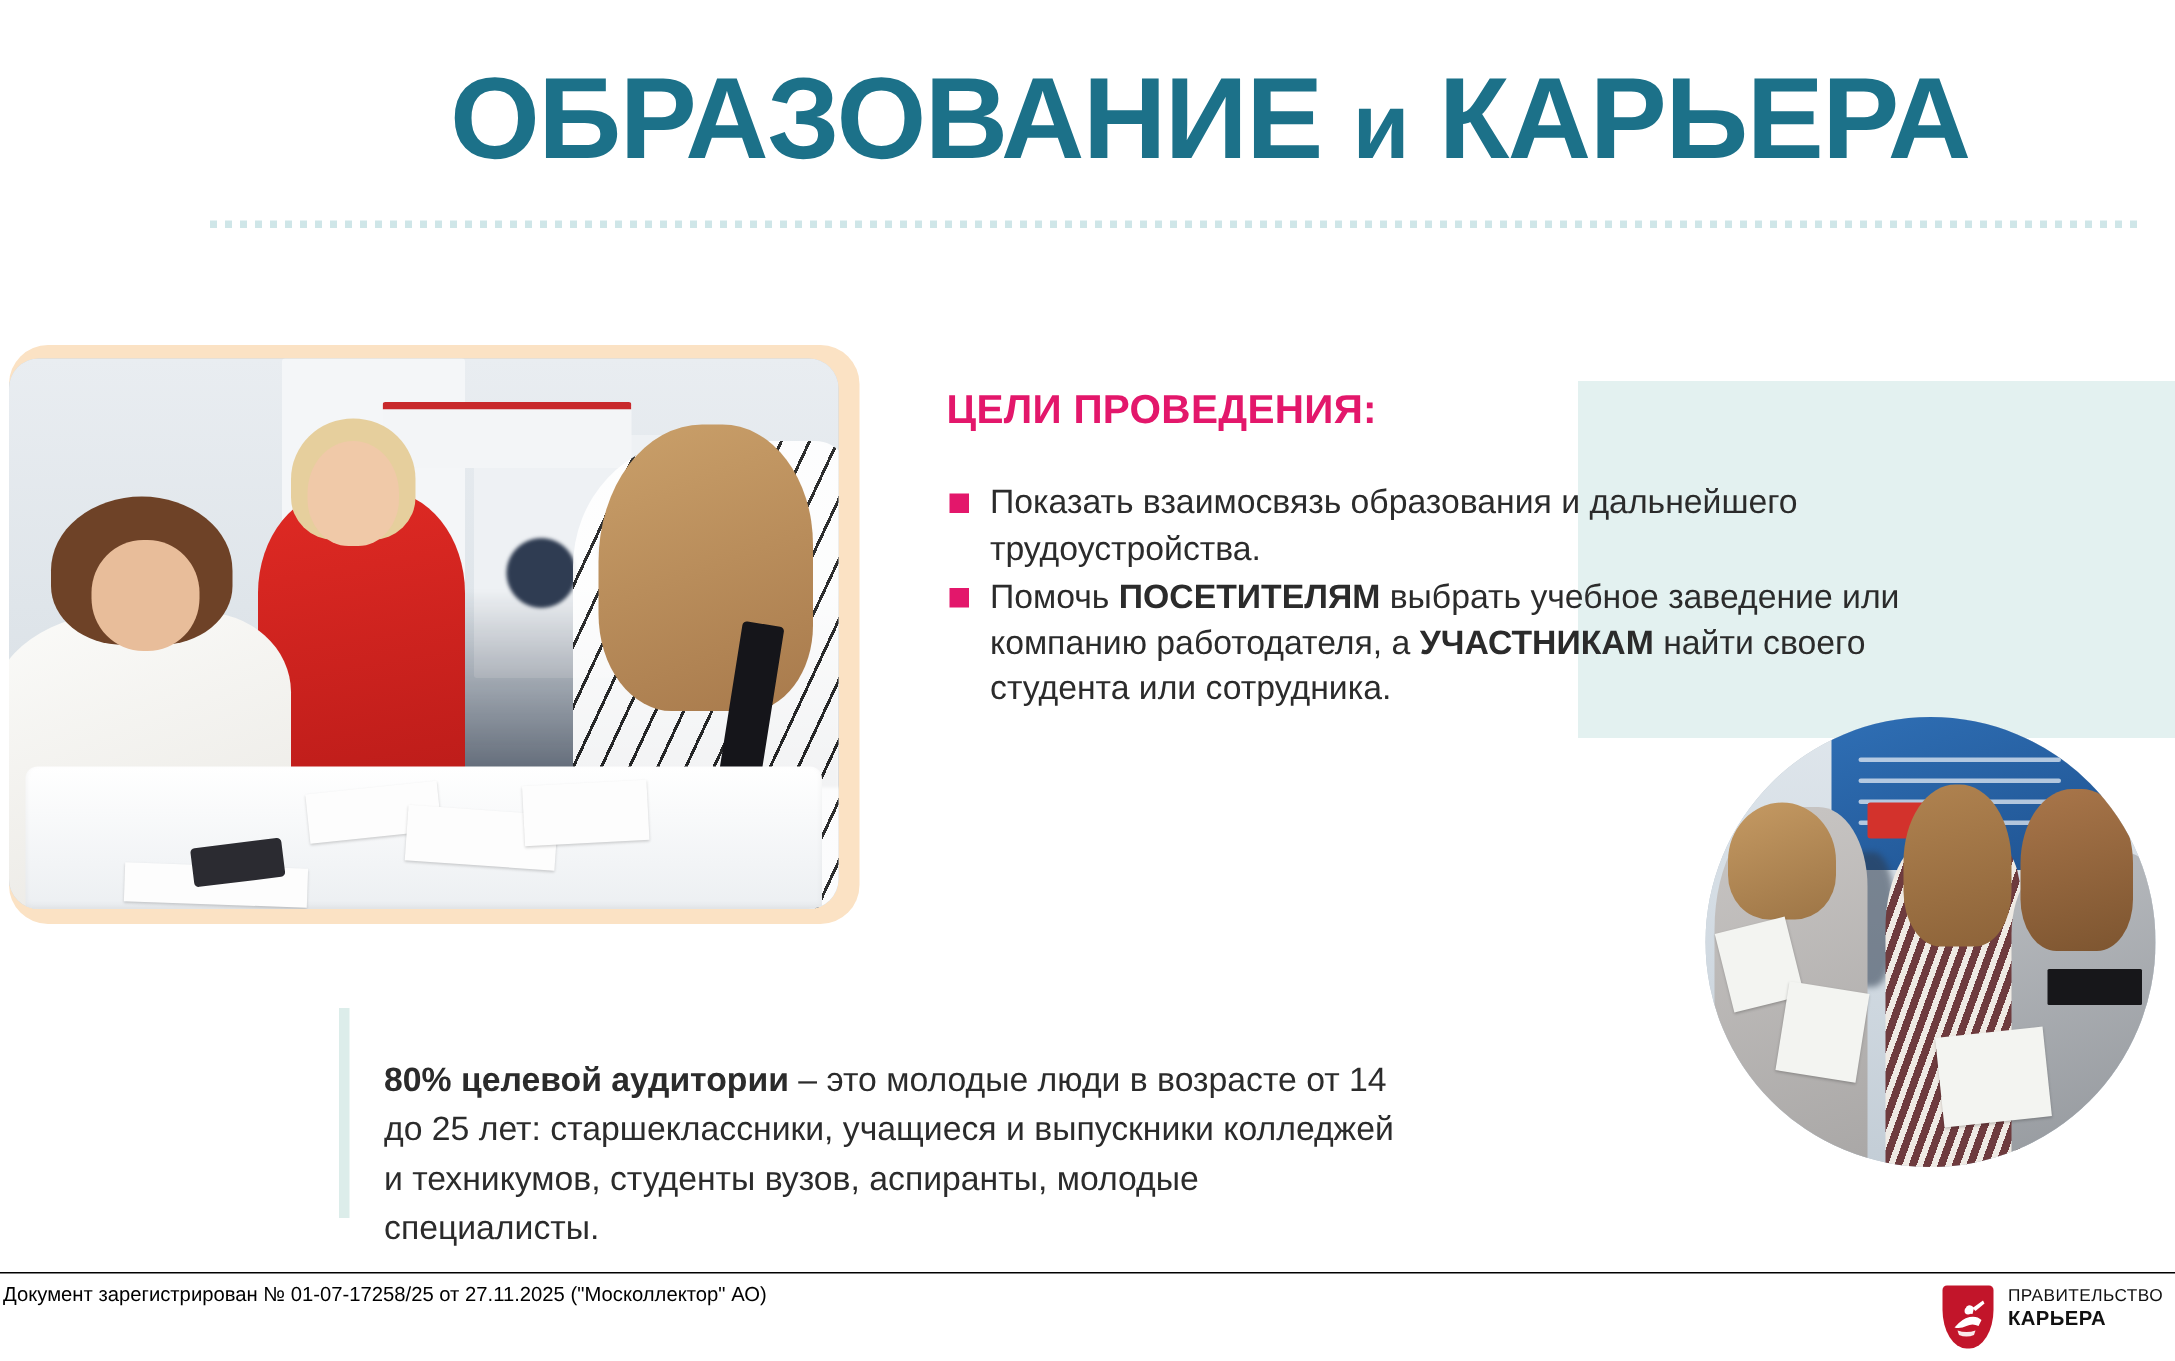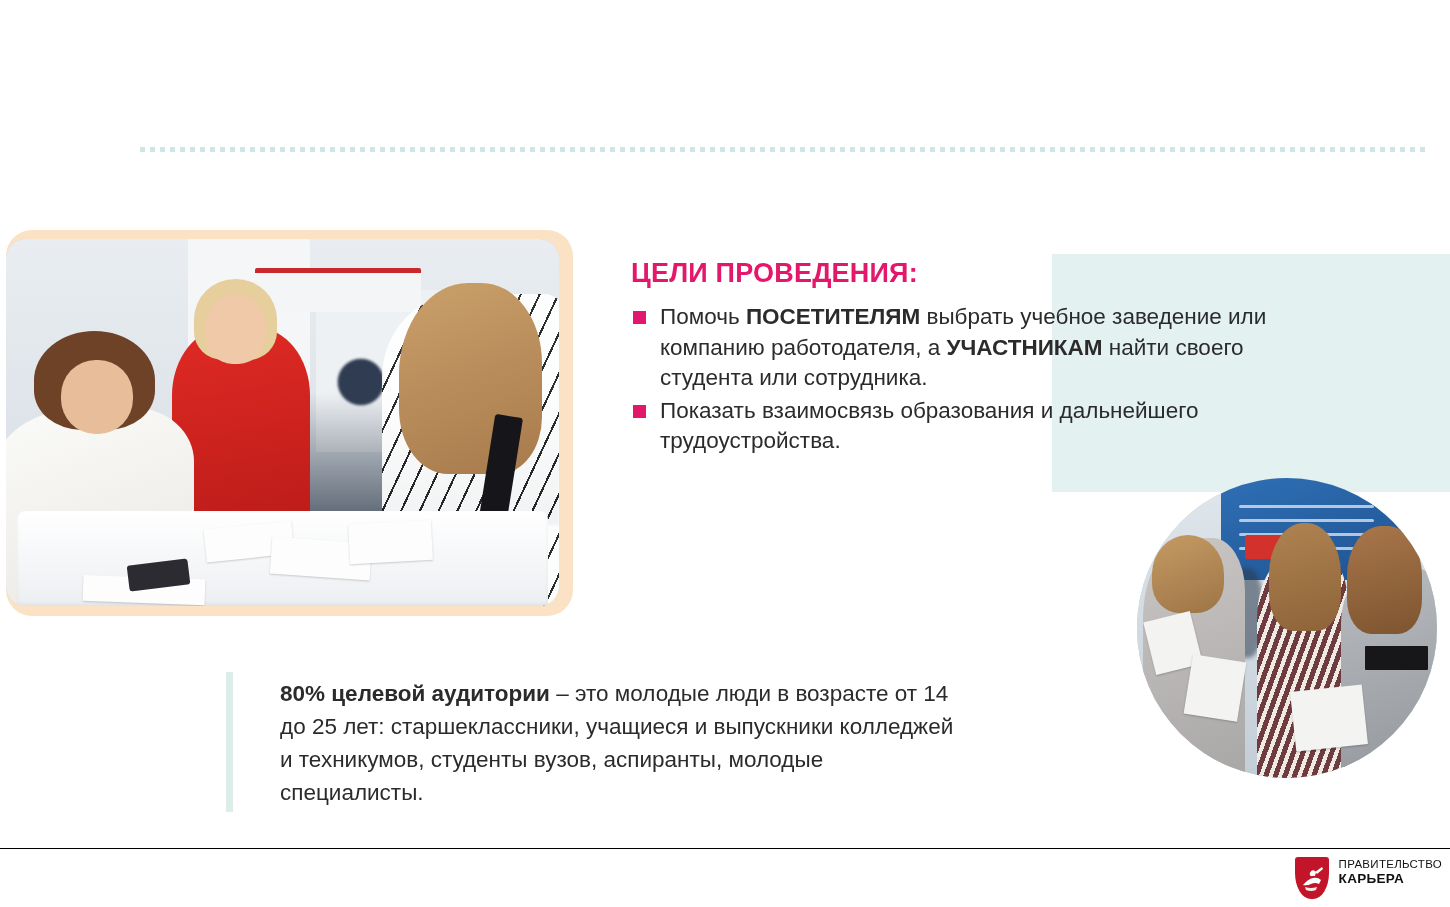--- a/index.html
+++ b/index.html
@@ -148,40 +148,40 @@
   
   .teal-panel{
     position:absolute; left:1052px; top:254px; width:398px; height:238px;
     background:#E3F1F0;
   }
   .goals{
     position:absolute; left:631px; top:258px; width:680px;
   }
   .goals-heading{
     color:#E3176B; font-weight:700; font-size:27px; letter-spacing:0.2px;
-    margin-bottom:13px;
+    margin-bottom:31px;
   }
   .goal-item{ display:flex; align-items:flex-start; margin-bottom:2px; }
   .bullet{
     flex:0 0 auto; width:13px; height:13px; background:#E3176B;
     margin:9px 14px 0 2px;
   }
   .goal-text{
     color:#2b2b2b; font-size:22.5px; line-height:1.36; font-weight:400;
   }
   .goal-text b{ font-weight:700; }
 
   
   .aud-bar{
     position:absolute; left:226px; top:672px; width:7px; height:140px;
     background:#DCEDEA;
   }
   .audience{
-    position:absolute; left:256px; top:678px; width:680px;
-    color:#2b2b2b; font-size:22.5px; line-height:1.46;margin-left:24px;
+    position:absolute; left:256px; top:704px; width:680px;
+    color:#2b2b2b; font-size:22.5px; line-height:1.46;
   }
   .audience b{ font-weight:700; }
 
   
   .circle-photo{
     position:absolute; left:1137px; top:478px; width:300px; height:300px;
     border-radius:50%; overflow:hidden; background:#b9c4cd;
   }
   .cp-bg{ position:absolute; inset:0;
     background:linear-gradient(180deg,#dfe6ec 0%,#cfd8e0 60%,#c3cdd6 100%); }
@@ -235,20 +235,21 @@
   .gov-txt{ line-height:1.25; }
   .gov-txt .l1{ font-size:11.5px; letter-spacing:0.3px; color:#111; }
   .gov-txt .l2{ font-size:13.5px; font-weight:700; letter-spacing:0.3px; color:#111; }
 </style>
 </head>
 <body>
 
 <div class="slide">
 
   <div class="header">
+    <div class="title-main"><span>ОБРАЗОВАНИЕ</span> <span class="lower">и</span> <span>КАРЬЕРА</span></div>
     <div class="dotted-rule"></div>
   </div>
 
   <div class="photo-frame">
     <div class="photo-inner">
       <div class="ph-bg"></div>
       <div class="ph-banner-white"></div>
       <div class="ph-banner-grey"></div>
       <div class="ph-banner-red"></div>
       <div class="ph-crowd"></div>
@@ -269,25 +270,25 @@
       <div class="ph-phone"></div>
     </div>
   </div>
 
   <div class="teal-panel"></div>
 
   <div class="goals">
     <div class="goals-heading">ЦЕЛИ ПРОВЕДЕНИЯ:</div>
     <div class="goal-item">
       <span class="bullet"></span>
-      <span class="goal-text"><span>Помочь </span><b>ПОСЕТИТЕЛЯМ</b><span> выбрать учебное заведение или компанию работодателя, а </span><b>УЧАСТНИКАМ</b><span> найти своего студента или сотрудника.</span></span>
+      <span class="goal-text"><span>Показать взаимосвязь образования и дальнейшего трудоустройства.</span></span>
     </div>
     <div class="goal-item">
       <span class="bullet"></span>
-      <span class="goal-text"><span>Показать взаимосвязь образования и дальнейшего трудоустройства.</span></span>
+      <span class="goal-text"><span>Помочь </span><b>ПОСЕТИТЕЛЯМ</b><span> выбрать учебное заведение или компанию работодателя, а </span><b>УЧАСТНИКАМ</b><span> найти своего студента или сотрудника.</span></span>
     </div>
   </div>
 
   <div class="aud-bar"></div>
   <div class="audience"><b>80% целевой аудитории</b><span> – это молодые люди в возрасте от 14 до 25 лет: старшеклассники, учащиеся и выпускники колледжей и техникумов, студенты вузов, аспиранты, молодые специалисты.</span></div>
 
   <div class="circle-photo">
     <div class="cp-bg"></div>
     <div class="cp-board">
       <i style="top:26%"></i>
@@ -306,20 +307,21 @@
     <div class="cp-p3"></div>
     <div class="cp-h3"></div>
     <div class="cp-tag"></div>
     <div class="cp-leaf" style="left:4%;top:46%;width:16%;height:18%;transform:rotate(-14deg)"></div>
     <div class="cp-leaf" style="left:17%;top:60%;width:18%;height:20%;transform:rotate(9deg)"></div>
     <div class="cp-leaf" style="left:52%;top:70%;width:24%;height:20%;transform:rotate(-6deg)"></div>
   </div>
 
   <div class="footer-rule"></div>
   <div class="footer-text">
+    <div>Документ зарегистрирован № 01-07-17258/25 от 27.11.2025  ("Москоллектор" АО)</div>
   </div>
   <div class="gov">
     <div class="gov-shield">
       <svg class="rider" viewBox="0 0 26 28">
         <path d="M4 20 q5-6 10-7 5-1 8 2 l-2 4 q-4-2-8 0-4 2-8 1z" fill="#ffffff"></path>
         <path d="M12 6 q3-2 5 1 l-1 4 q-3 0-5-2z" fill="#ffffff"></path>
         <path d="M16 7 l7-5 1 2 -6 5z" fill="#ffffff"></path>
         <circle cx="13" cy="9" r="2.3" fill="#ffffff"></circle>
         <path d="M6 22 q6 2 12 0 l-1 3 q-5 2-10 0z" fill="#ffffff" opacity=".9"></path>
       </svg>

